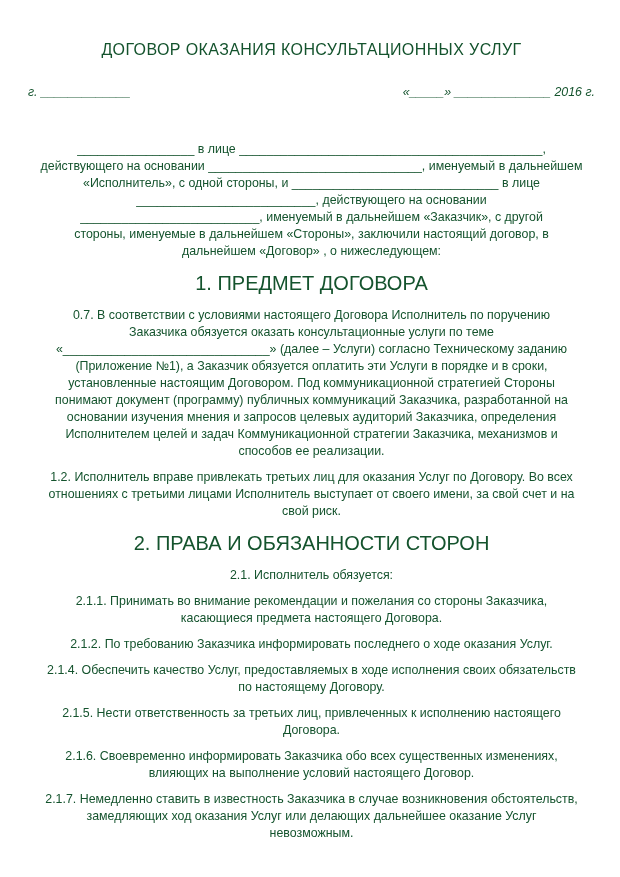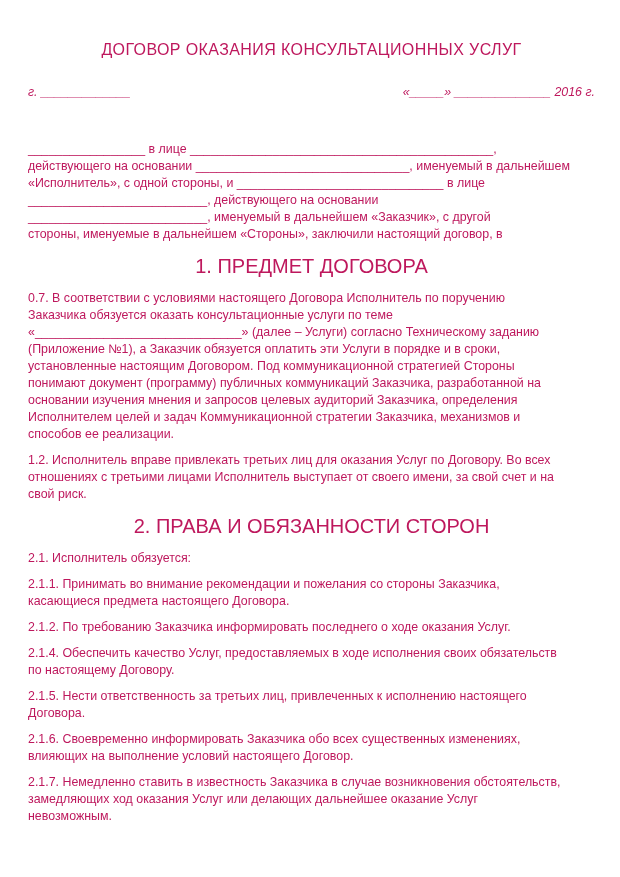--- a/index.html
+++ b/index.html
@@ -7,21 +7,21 @@
     position: relative;
     width: 620px;
     height: 877px;
     margin: 0 auto;
     background: #ffffff;
     box-sizing: border-box;
     padding: 40px 25px 0 28px;
     font-family: "Liberation Sans", "DejaVu Sans", sans-serif;
     font-size: 12.4px;
     line-height: 17px;
-    color: #be185d;
+    color: #14532d;
     overflow: hidden;
   }
   .title {
     text-align: center;
     font-size: 16px;
     line-height: 20px;
     letter-spacing: 0.4px;
     margin-bottom: 24px;
     white-space: nowrap;
   }
@@ -32,41 +32,42 @@
     margin-bottom: 40px;
     white-space: pre;
   }
   .heading {
     text-align: center;
     font-size: 20px;
     line-height: 18px;
     margin: 14px 0 15px 0;
     white-space: nowrap;
   }
-  .para { margin: 0 0 9px 0; }
+  .para { margin: 0 0 9px 0; text-align: center; }
   .line { white-space: pre; }
   .b { font-weight: normal; }
 </style>
 </head>
 <body>
 
 <div class="page">
   <div class="title">ДОГОВОР ОКАЗАНИЯ КОНСУЛЬТАЦИОННЫХ УСЛУГ</div>
   <div class="dateline">
     <span>г. _____________</span>
     <span>«_____» ______________ 2016 г.</span>
   </div>
   <div>
       <div class="para">
         <div class="line"><span>_________________ в лице ____________________________________________,</span></div>
         <div class="line"><span>действующего на основании _______________________________, именуемый в дальнейшем</span></div>
         <div class="line"><span class="b">«Исполнитель»</span><span>, с одной стороны, и ______________________________ в лице</span></div>
         <div class="line"><span>__________________________, действующего на основании</span></div>
         <div class="line"><span>__________________________, именуемый в дальнейшем </span><span class="b">«Заказчик»</span><span>, с другой</span></div>
         <div class="line"><span>стороны, именуемые в дальнейшем «Стороны», заключили настоящий договор, в</span></div>
+        <div class="line"><span>дальнейшем «Договор» , о нижеследующем:</span></div>
       </div>
       <div class="heading">1. ПРЕДМЕТ ДОГОВОРА</div>
       <div class="para">
         <div class="line"><span>0.7. В соответствии с условиями настоящего Договора Исполнитель по поручению</span></div>
         <div class="line"><span>Заказчика обязуется оказать консультационные услуги по теме</span></div>
         <div class="line"><span>«______________________________» (далее – Услуги) согласно Техническому заданию</span></div>
         <div class="line"><span>(Приложение №1), а Заказчик обязуется оплатить эти Услуги в порядке и в сроки,</span></div>
         <div class="line"><span>установленные настоящим Договором. Под коммуникационной стратегией Стороны</span></div>
         <div class="line"><span>понимают документ (программу) публичных коммуникаций Заказчика, разработанной на</span></div>
         <div class="line"><span>основании изучения мнения и запросов целевых аудиторий Заказчика, определения</span></div>

